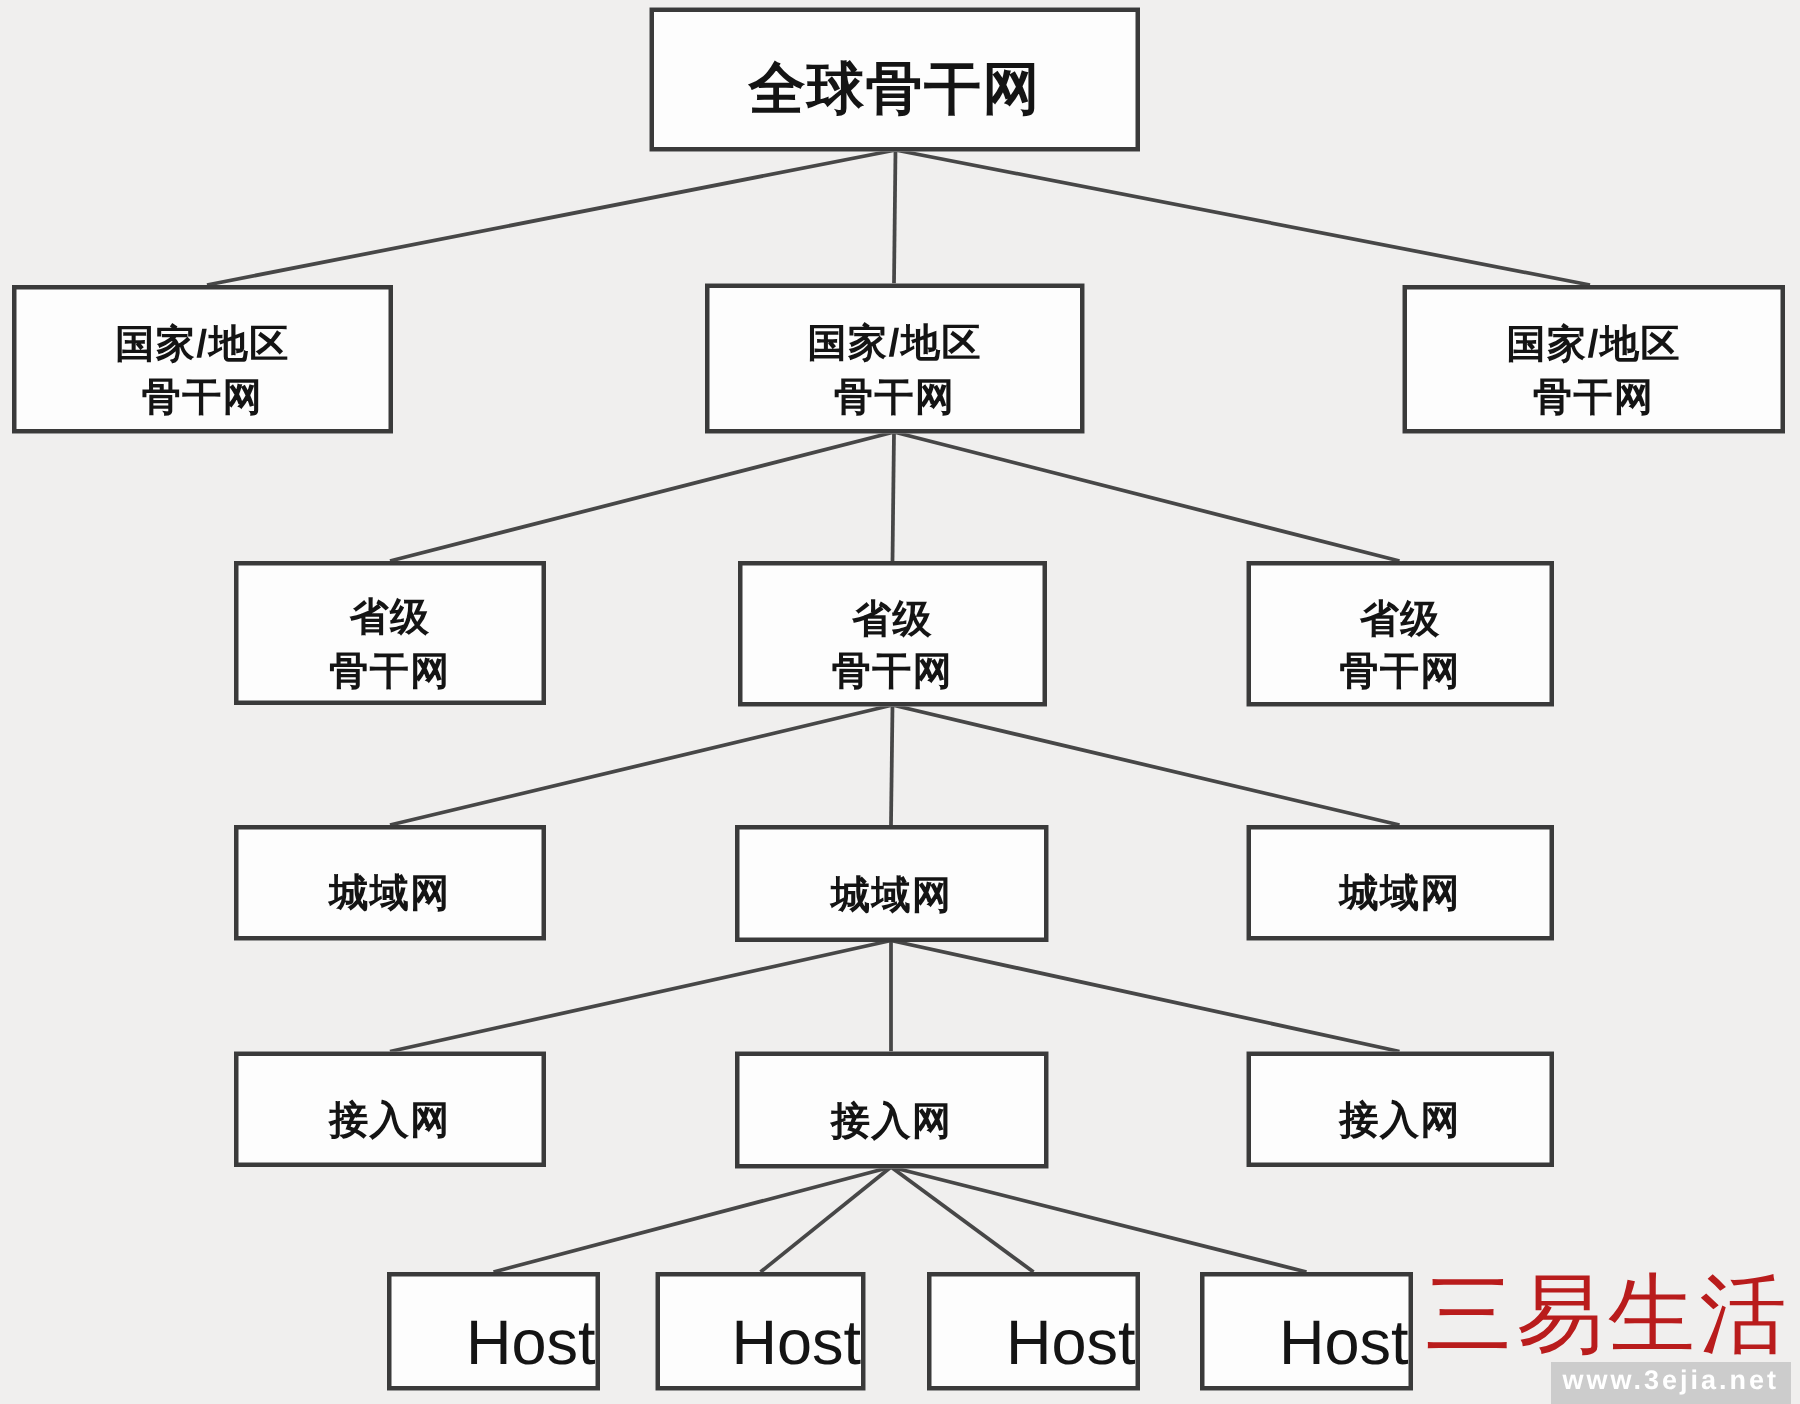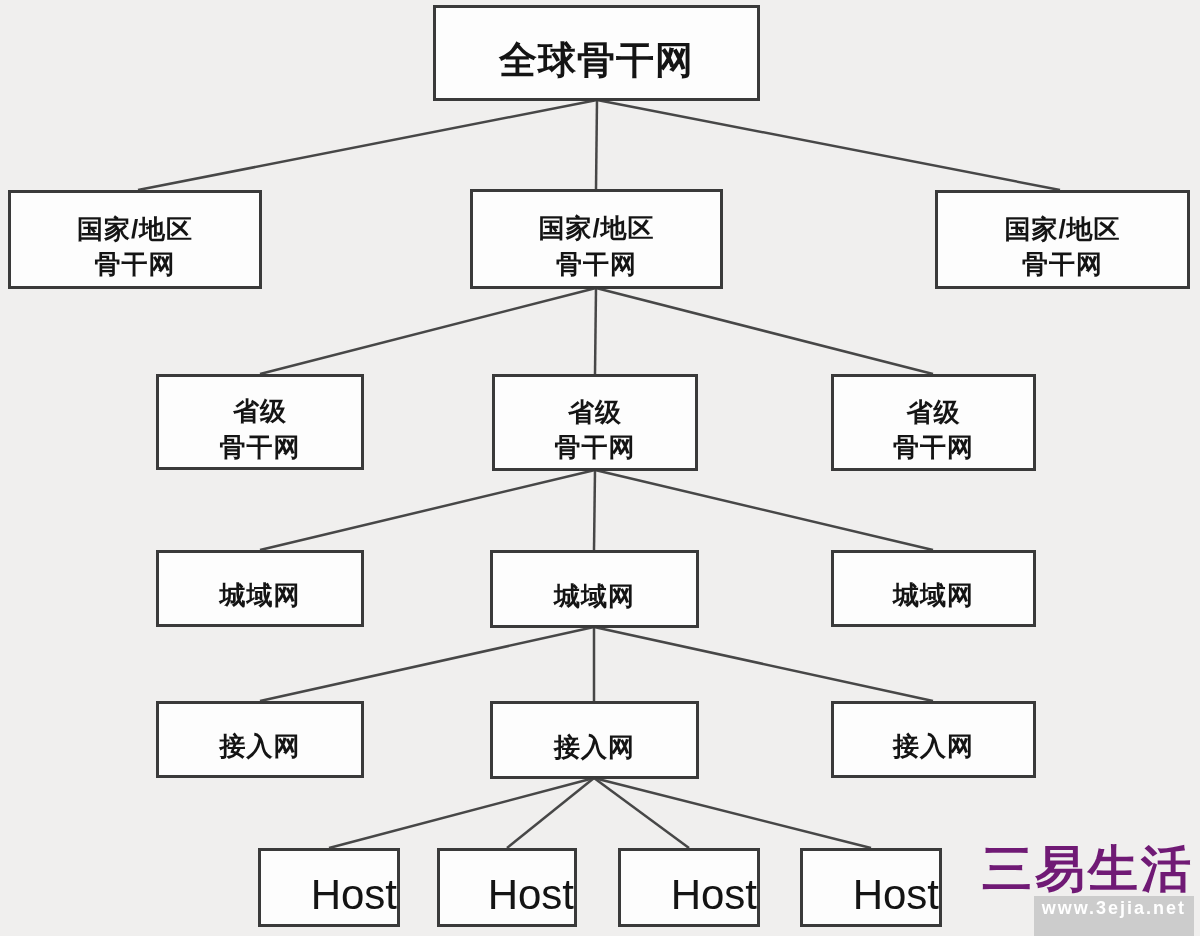--- a/index.html
+++ b/index.html
@@ -70,35 +70,35 @@
   #n-host-4   { left: 800px; top: 848px; width: 142px; height: 79px; }
 
   
   #watermark {
     position: absolute;
     right: 6px;
     bottom: 0;
     text-align: right;
   }
   #watermark .wm-logo {
-    color: #701a75;
-    font-weight: 700;
-    font-size: 50px;
+    color: #b91c1c;
+    font-weight: 400;
+    font-size: 58px;
     letter-spacing: 3px;
     line-height: 1;
   }
   #watermark .wm-url {
     display: inline-block;
     margin-top: 2px;
     background: #cccccc;
     color: #ffffff;
     font-weight: 700;
     font-size: 18px;
     letter-spacing: 2px;
-    padding: 2px 8px 17px 8px;
+    padding: 2px 8px 5px 8px;
   }
 </style>
 </head>
 <body>
 
 <div id="stage">
 
   <svg id="edges" viewBox="0 0 1200 936" xmlns="http://www.w3.org/2000/svg">
 
     <line x1="597" y1="100" x2="138" y2="190" stroke="#474747" stroke-width="2.5"></line>

